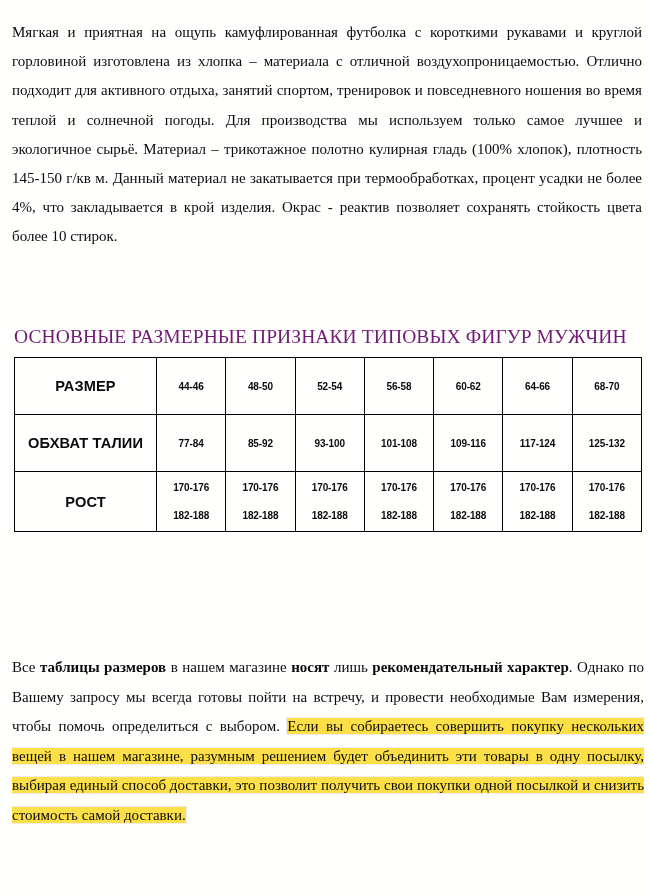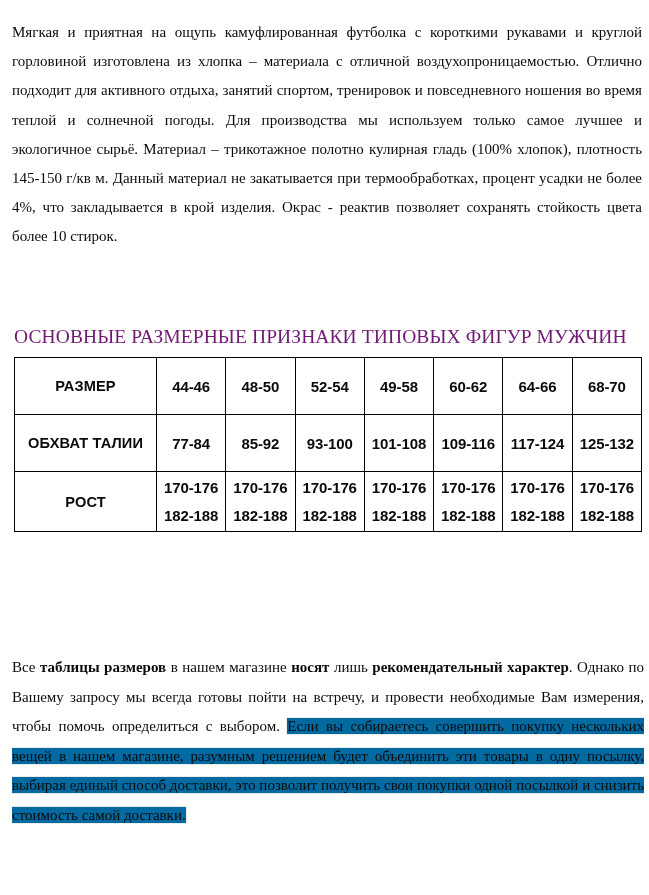--- a/index.html
+++ b/index.html
@@ -43,21 +43,21 @@
     position: absolute;
     left: 12px;
     top: 653px;
     width: 632px;
     line-height: 29.6px;
   }
   .para b, .para .bold {
     font-weight: bold;
   }
   .hl {
-    background: #0369a1;
+    background: #fde047;
     box-shadow: 0 0 0 1px #ececed;
   }
 
   
   .section-heading {
     position: absolute;
     left: 14px;
     top: 325px;
     width: 630px;
     font-family: "Liberation Serif", "DejaVu Serif", serif;
@@ -80,21 +80,21 @@
     width: 628px;
     table-layout: fixed;
     font-family: "Liberation Sans", "DejaVu Sans", sans-serif;
   }
   table.size-table td,
   table.size-table th {
     border: 1.6px solid #000000;
     text-align: center;
     vertical-align: middle;
     font-weight: bold;
-    font-size: 15px;
+    font-size: 10px;
     color: #0a0a0a;
     padding: 0;
     letter-spacing: -0.1px;
   }
   table.size-table th.rowhead,
   table.size-table td.rowhead {
     width: 141px;
     font-size: 14.6px;
     letter-spacing: 0.1px;
   }
@@ -116,21 +116,21 @@
   <div class="section-heading">ОСНОВНЫЕ РАЗМЕРНЫЕ ПРИЗНАКИ ТИПОВЫХ ФИГУР МУЖЧИН</div>
 
   <div class="size-table-wrap">
     <table class="size-table">
       <tbody>
         <tr class="trow">
           <th class="rowhead">РАЗМЕР</th>
           <th class="datacell">44-46</th>
           <th class="datacell">48-50</th>
           <th class="datacell">52-54</th>
-          <th class="datacell">49-58</th>
+          <th class="datacell">56-58</th>
           <th class="datacell">60-62</th>
           <th class="datacell">64-66</th>
           <th class="datacell">68-70</th>
         </tr>
 
 
         <tr class="trow">
           <td class="rowhead">ОБХВАТ ТАЛИИ</td>
           <td class="datacell">77-84</td>
           <td class="datacell">85-92</td>

